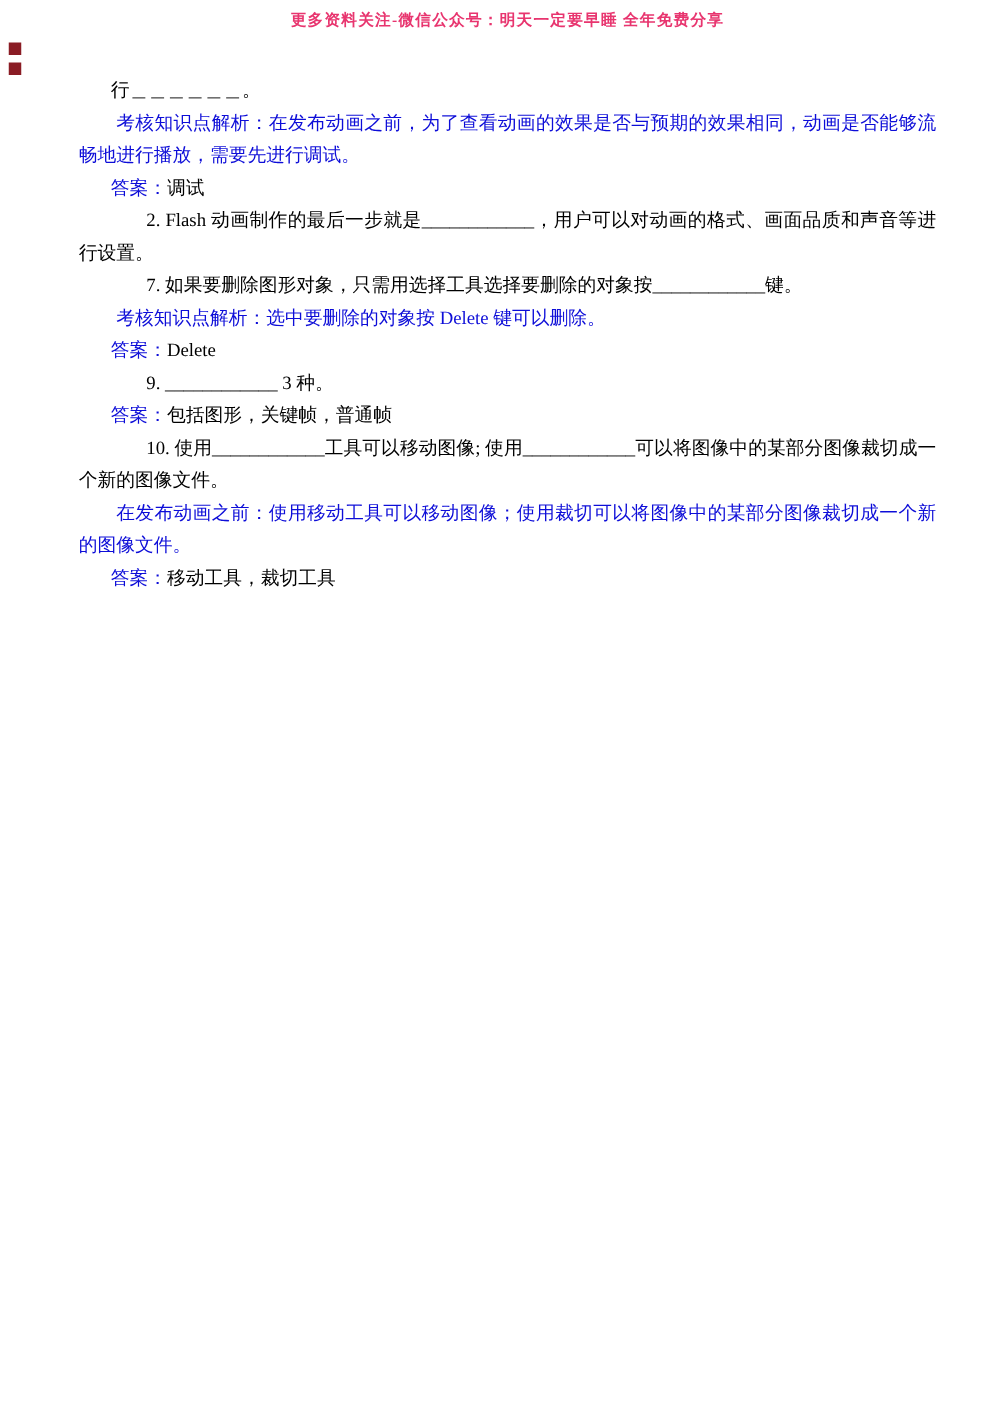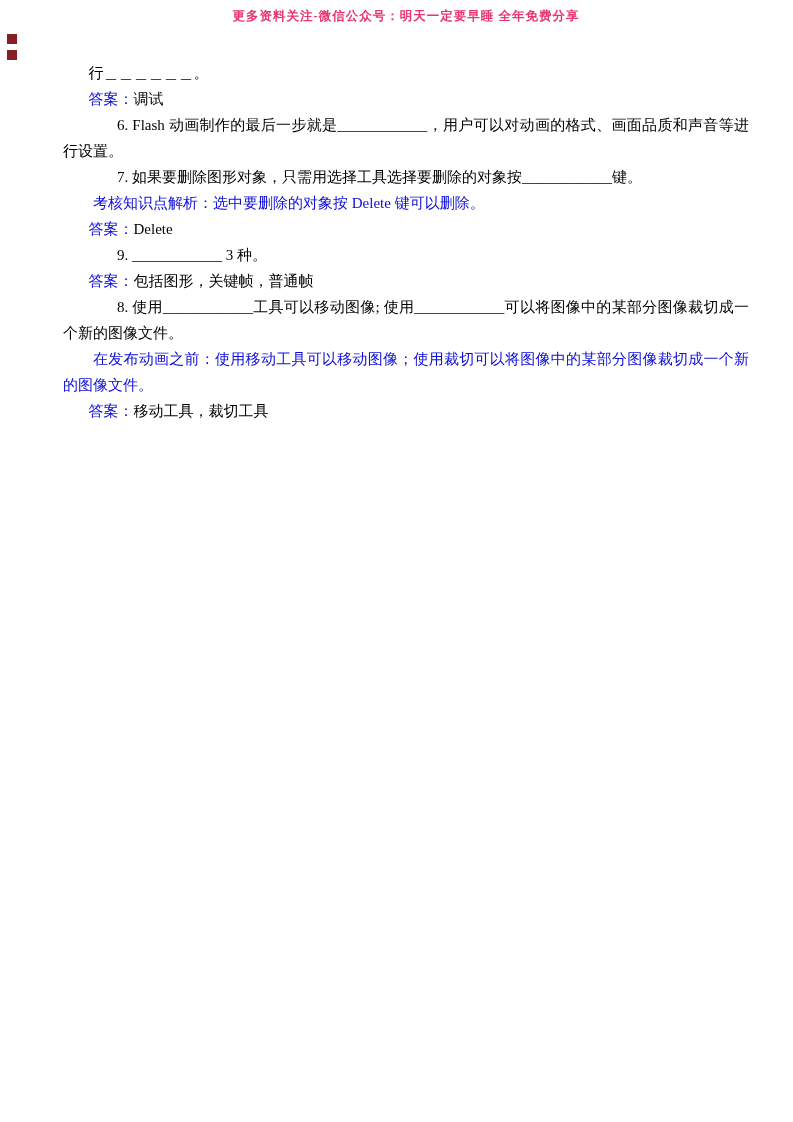--- a/index.html
+++ b/index.html
@@ -57,24 +57,25 @@
 <body>
 
 <div class="page">
   <div class="notice">更多资料关注-微信公众号：明天一定要早睡 全年免费分享</div>
 
   <span class="marker m1"></span>
   <span class="marker m2"></span>
 
   <div class="content" id="content">
       <p class="continuation">行＿＿＿＿＿＿。</p>
+      <p class="analysis">考核知识点解析：在发布动画之前，为了查看动画的效果是否与预期的效果相同，动画是否能够流畅地进行播放，需要先进行调试。</p>
       <p class="answer"><span class="answer-label">答案：</span><span class="answer-value">调试</span></p>
-      <p class="question gap">6. Flash 动画制作的最后一步就是____________，用户可以对动画的格式、画面品质和声音等进行设置。</p>
+      <p class="question gap">2. Flash 动画制作的最后一步就是____________，用户可以对动画的格式、画面品质和声音等进行设置。</p>
       <p class="question gap">7. 如果要删除图形对象，只需用选择工具选择要删除的对象按____________键。</p>
       <p class="analysis">考核知识点解析：选中要删除的对象按 Delete 键可以删除。</p>
       <p class="answer"><span class="answer-label">答案：</span><span class="answer-value">Delete</span></p>
       <p class="question">9. ____________ 3 种。</p>
       <p class="answer"><span class="answer-label">答案：</span><span class="answer-value">包括图形，关键帧，普通帧</span></p>
-      <p class="question gap">8. 使用____________工具可以移动图像; 使用____________可以将图像中的某部分图像裁切成一个新的图像文件。</p>
+      <p class="question gap">10. 使用____________工具可以移动图像; 使用____________可以将图像中的某部分图像裁切成一个新的图像文件。</p>
       <p class="analysis">在发布动画之前：使用移动工具可以移动图像；使用裁切可以将图像中的某部分图像裁切成一个新的图像文件。</p>
       <p class="answer"><span class="answer-label">答案：</span><span class="answer-value">移动工具，裁切工具</span></p>
     </div>
 </div>
 
 </body></html>

